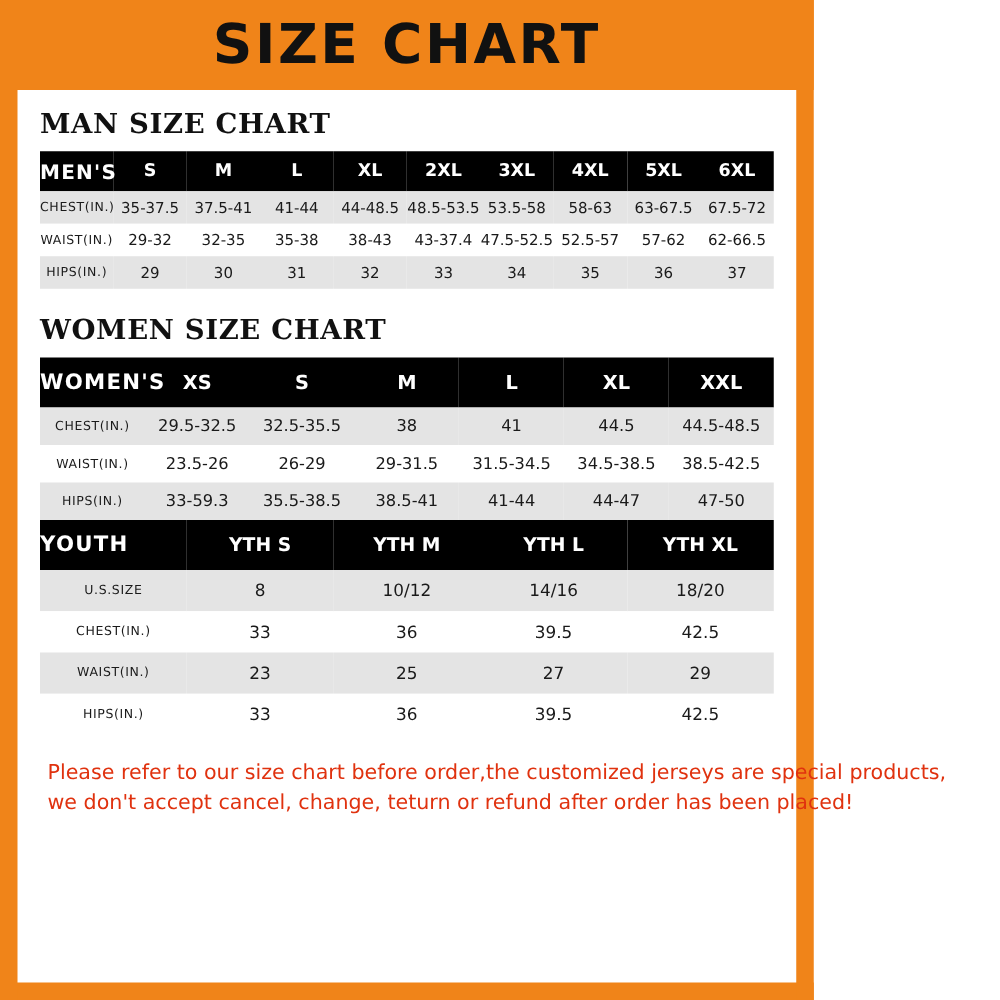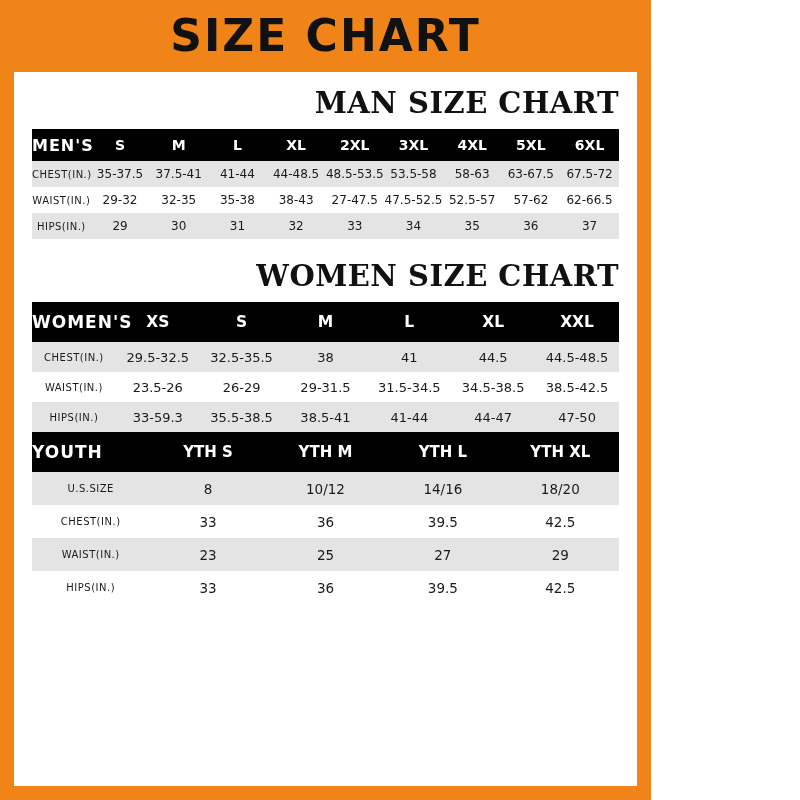--- a/index.html
+++ b/index.html
@@ -36,24 +36,24 @@
     font-weight: bold;
     font-size: 44px;
     letter-spacing: 2px;
     color: #111111;
     line-height: 1;
   }
   .content {
     padding: 0 18px;
   }
   .section-title {
-    text-align: right;
+    text-align: left;
     font-family: "DejaVu Serif", serif;
     font-weight: bold;
-    font-size: 29px;
+    font-size: 22px;
     color: #111111;
     letter-spacing: 0.5px;
   }
   .sec-man .section-title { margin: 14px 0 9px 0; }
   .sec-women .section-title { margin: 20px 0 9px 0; }
   .sec-youth .section-title { margin: 20px 0 9px 0; }
 
   table.size-table {
     width: 100%;
     border-collapse: collapse;
@@ -155,21 +155,21 @@
             <td>58-63</td>
             <td>63-67.5</td>
             <td>67.5-72</td>
           </tr>
           <tr class="even">
             <td class="rowlabel">WAIST(IN.)</td>
             <td>29-32</td>
             <td>32-35</td>
             <td>35-38</td>
             <td>38-43</td>
-            <td>27-47.5</td>
+            <td>43-37.4</td>
             <td>47.5-52.5</td>
             <td>52.5-57</td>
             <td>57-62</td>
             <td>62-66.5</td>
           </tr>
           <tr class="odd">
             <td class="rowlabel">HIPS(IN.)</td>
             <td>29</td>
             <td>30</td>
             <td>31</td>
@@ -267,15 +267,19 @@
             <td class="rowlabel">HIPS(IN.)</td>
             <td>33</td>
             <td>36</td>
             <td>39.5</td>
             <td>42.5</td>
           </tr>
         </tbody>
       </table>
     </div>
 
+    <div class="footer-note">
+      <div>Please refer to our size chart before order,the customized jerseys are special products,</div>
+      <div>we don't accept cancel, change, teturn or refund after order has been placed!</div>
+    </div>
 
   </div>
 </div>
 
 </body></html>

